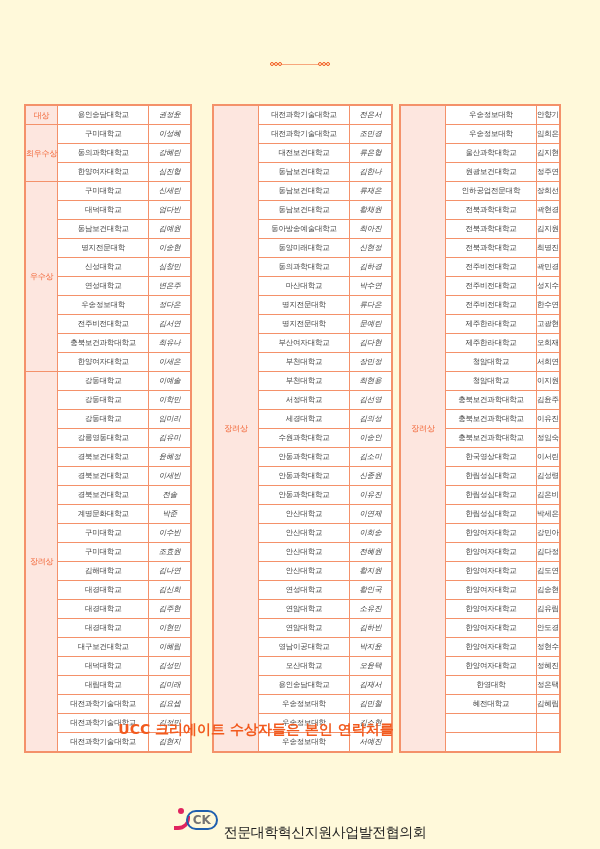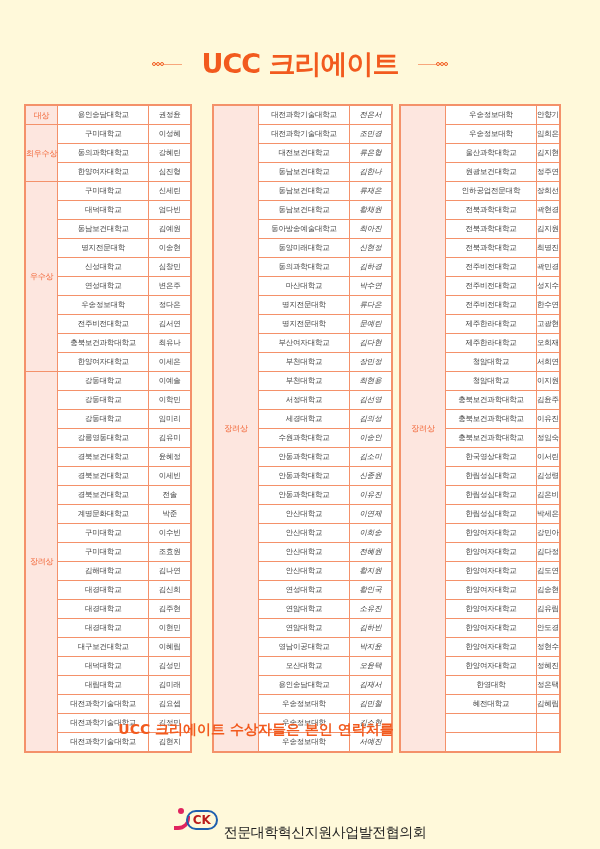--- a/index.html
+++ b/index.html
@@ -46,21 +46,21 @@
     letter-spacing: -0.2px;
   }
   .tbl td.cat {
     background: #fde6df;
     color: #f2683a;
     font-size: 8px;
   }
   #tbl-left { left: 24px; }
   #tbl-left td.cat { width: 23px; }
   #tbl-left td.school { width: 91px; }
-  #tbl-left td.name { width: 42px; }
+  #tbl-left td.name { width: 42px; font-style: italic; }
 
   #tbl-mid { left: 212px; }
   #tbl-mid td.cat { width: 45px; }
   #tbl-mid td.school { width: 91px; }
   #tbl-mid td.name { width: 42px; font-style: italic; }
 
   #tbl-right { left: 399px; }
   #tbl-right td.cat { width: 45px; }
   #tbl-right td.school { width: 91px; }
   #tbl-right td.name { width: 20px; }
@@ -80,38 +80,37 @@
     border-radius: 50%; background: #e0245e;
   }
   .logo-mark .i-swoosh {
     position: absolute; left: 0; top: 8px; width: 16px; height: 14px;
     border-bottom: 4px solid #e0245e; border-right: 3px solid #e0245e;
     border-radius: 0 0 12px 0;
   }
   .logo-mark .ck {
     position: absolute; left: 12px; top: 2px; width: 32px; height: 20px;
     border: 2px solid #1f5fae; border-radius: 10px;
-    color: #b91c1c; font-weight: bold; font-size: 12px;
+    color: #737373; font-weight: bold; font-size: 12px;
     display: flex; align-items: center; justify-content: center;
   }
   .org-name { font-size: 14px; color: #222; letter-spacing: -0.5px; margin-top: 24px; }
 </style>
 </head>
 <body>
 
 <div class="title-wrap">
   <div class="deco">
     <div class="dots">
         <div class="dot"></div>
         <div class="dot"></div>
         <div class="dot"></div>
       </div>
     <div class="line"></div>
   </div>
-  <div class="title">UCC 크리에이트</div>
   <div class="deco">
     <div class="line"></div>
     <div class="dots">
         <div class="dot"></div>
         <div class="dot"></div>
         <div class="dot"></div>
       </div>
   </div>
 </div>
 

